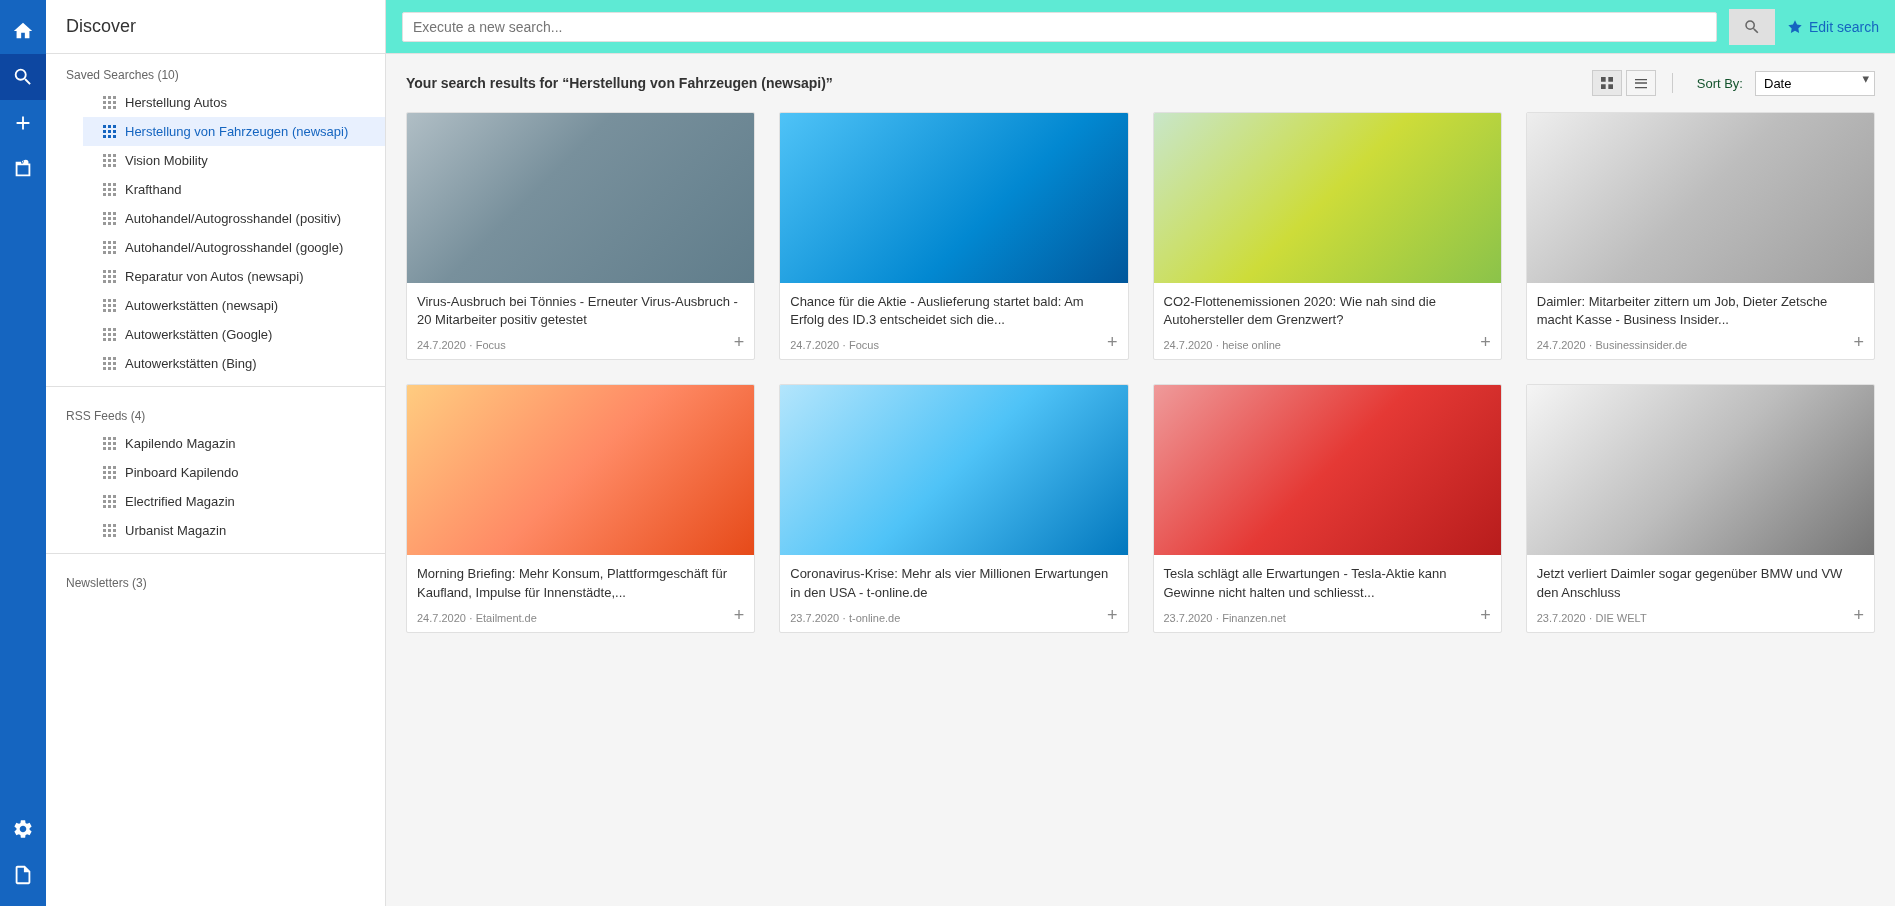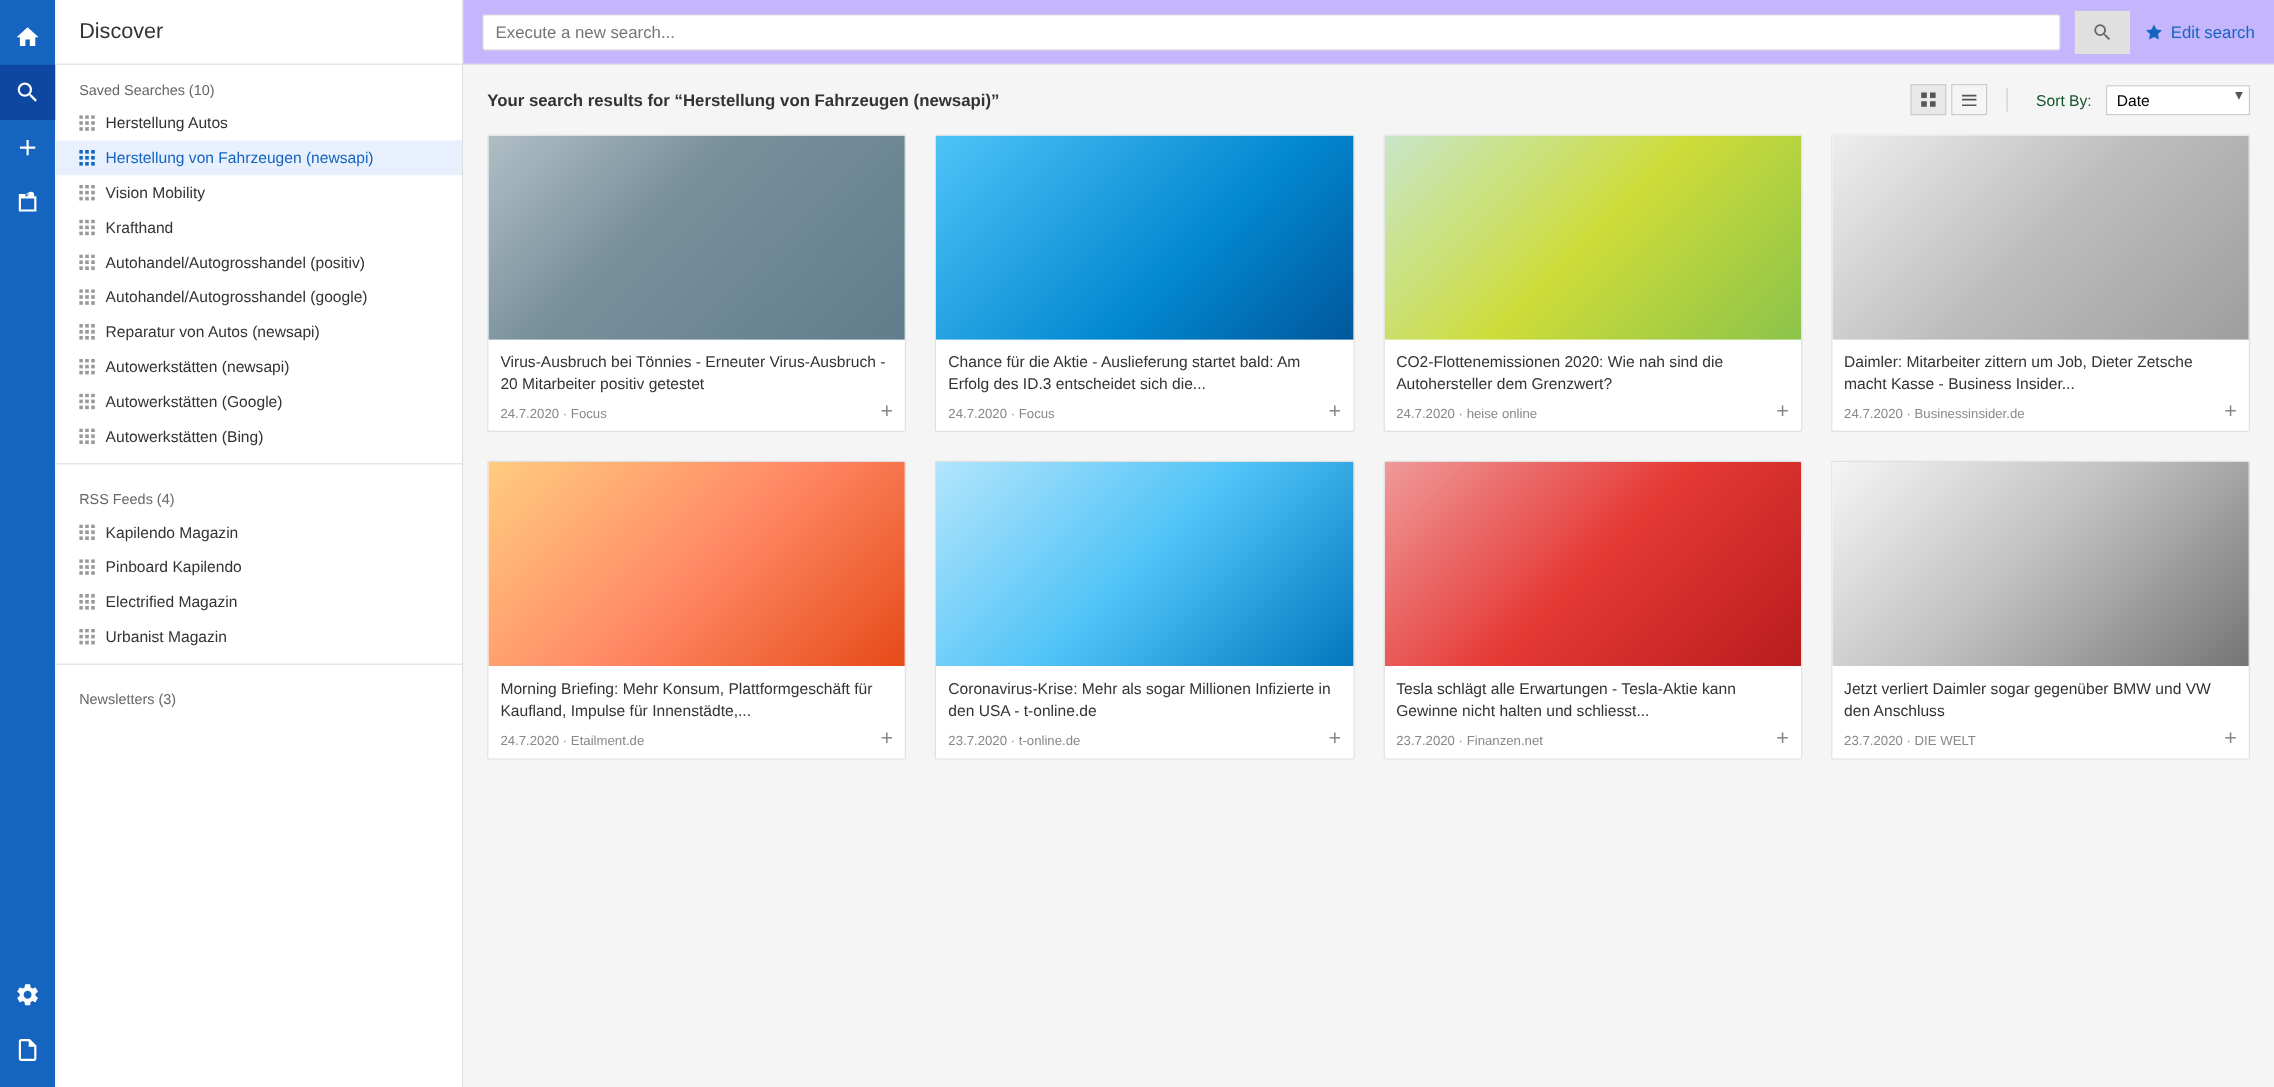--- a/index.html
+++ b/index.html
@@ -53,20 +53,21 @@
       font-weight: normal;
     }
     .sidebar-item {
       display: flex;
       align-items: center;
       padding: 7px 20px;
       cursor: pointer;
       color: #333;
       font-size: 13px;
       gap: 8px;
+      margin-left: 37px;
     }
     .sidebar-item.active {
       color: #1565c0;
       background: #e8f0fe;
     }
     .sidebar-divider {
       border: none;
       border-top: 1px solid #e0e0e0;
       margin: 8px 0;
     }
@@ -74,21 +75,21 @@
     
     .main {
       flex: 1;
       display: flex;
       flex-direction: column;
       overflow: hidden;
     }
 
     
     .topbar {
-      background: #c4b5fd;
+      background: #5eead4;
       border-bottom: 1px solid #e0e0e0;
       padding: 8px 16px;
       display: flex;
       align-items: center;
       gap: 12px;
       height: 54px;
     }
     .search-input-wrapper {
       flex: 1;
       display: flex;
@@ -590,21 +591,21 @@
     <div class="card-img-placeholder img-crowd"></div>
     <div class="card-body">
       <div class="card-title">Morning Briefing: Mehr Konsum, Plattformgeschäft für Kaufland, Impulse für Innenstädte,...</div>
       <div class="card-meta">24.7.2020 · Etailment.de</div>
       <button class="card-add-btn">+</button>
     </div>
   </div>
         <div class="card">
     <div class="card-img-placeholder img-skyline"></div>
     <div class="card-body">
-      <div class="card-title">Coronavirus-Krise: Mehr als sogar Millionen Infizierte in den USA - t-online.de</div>
+      <div class="card-title">Coronavirus-Krise: Mehr als vier Millionen Erwartungen in den USA - t-online.de</div>
       <div class="card-meta">23.7.2020 · t-online.de</div>
       <button class="card-add-btn">+</button>
     </div>
   </div>
         <div class="card">
     <div class="card-img-placeholder img-tesla"></div>
     <div class="card-body">
       <div class="card-title">Tesla schlägt alle Erwartungen - Tesla-Aktie kann Gewinne nicht halten und schliesst...</div>
       <div class="card-meta">23.7.2020 · Finanzen.net</div>
       <button class="card-add-btn">+</button>

